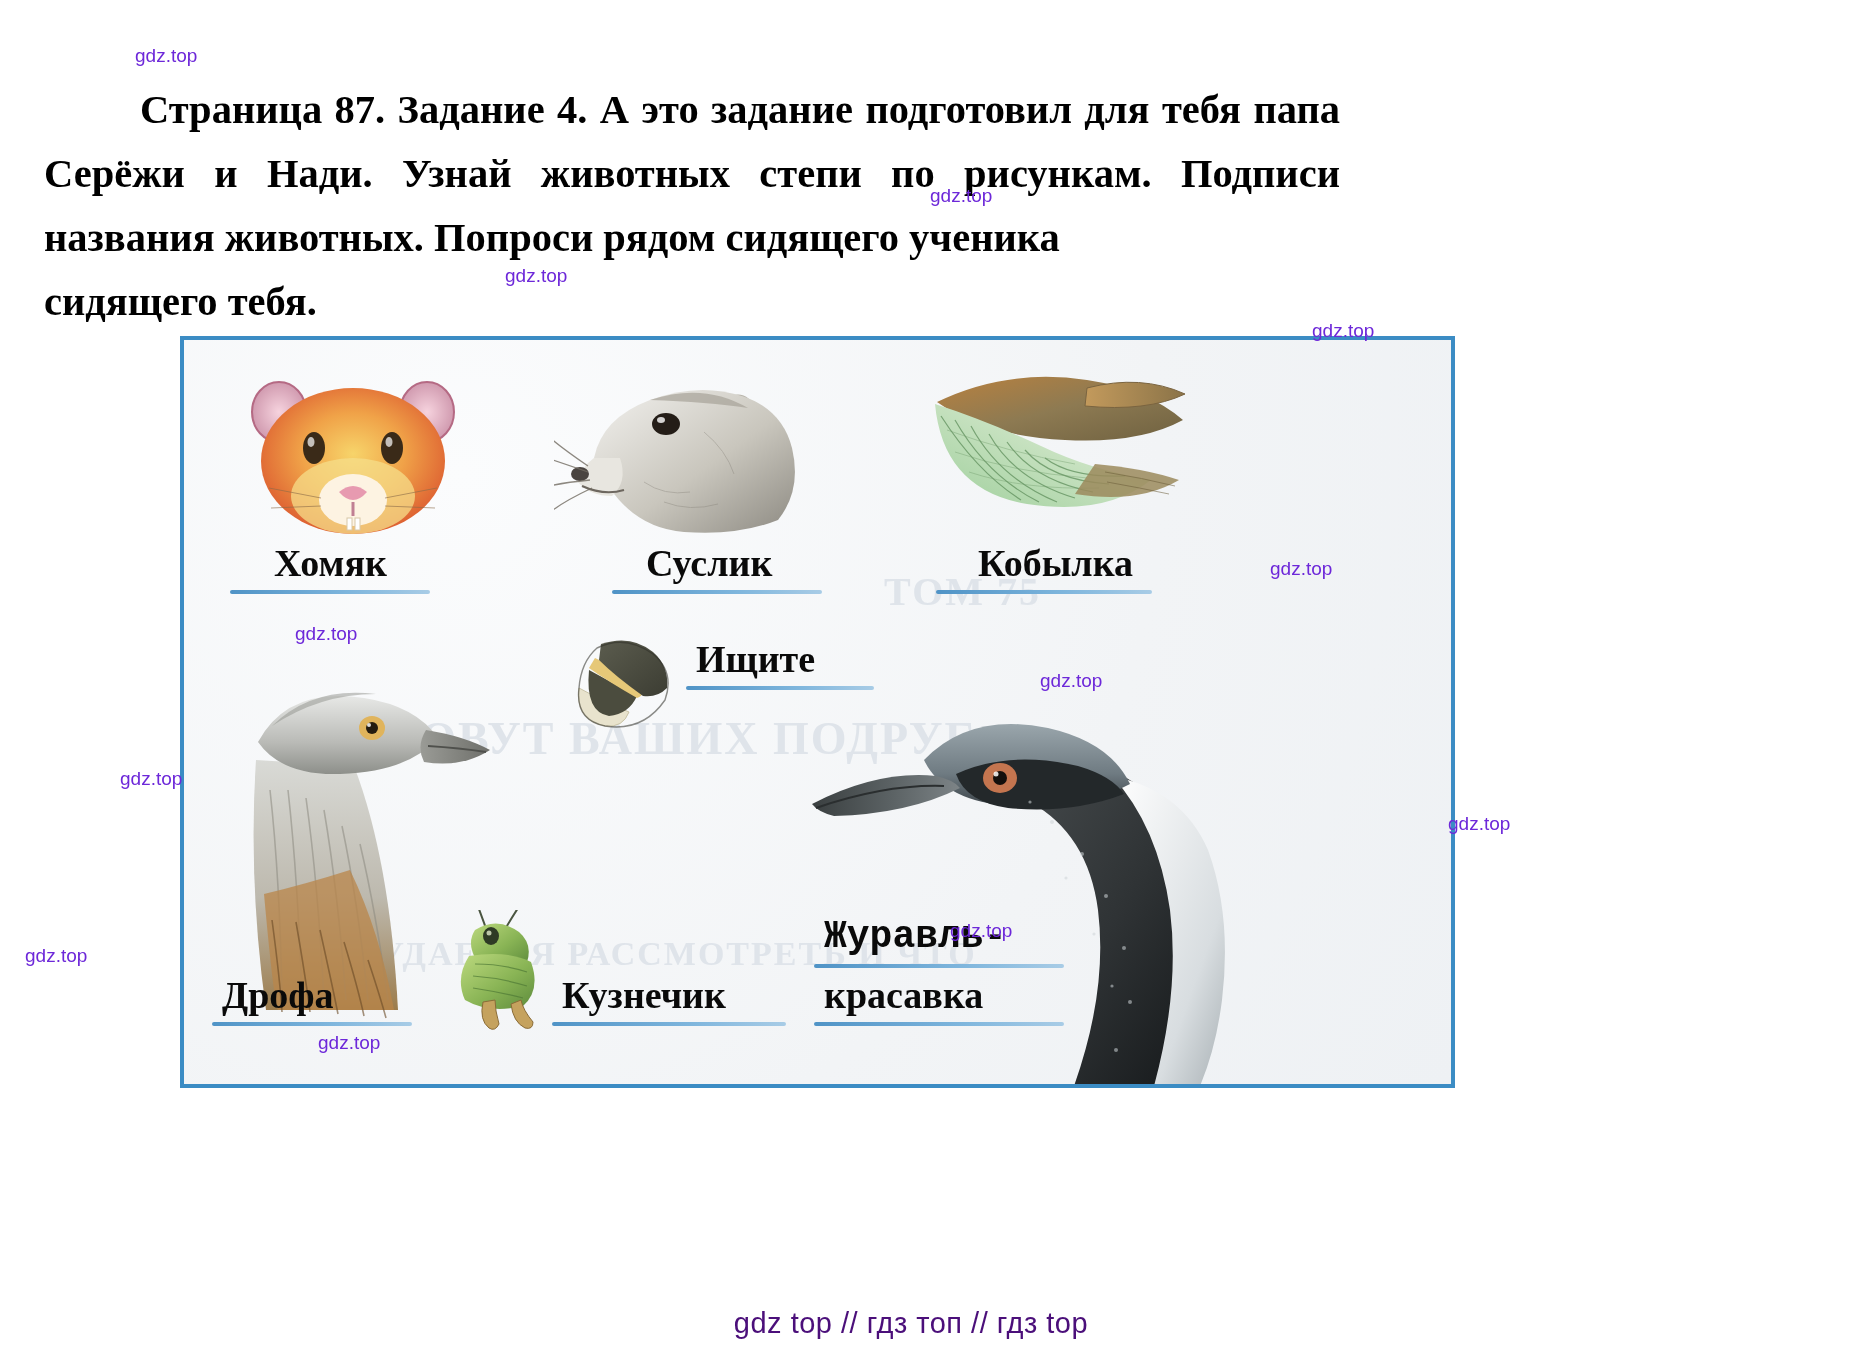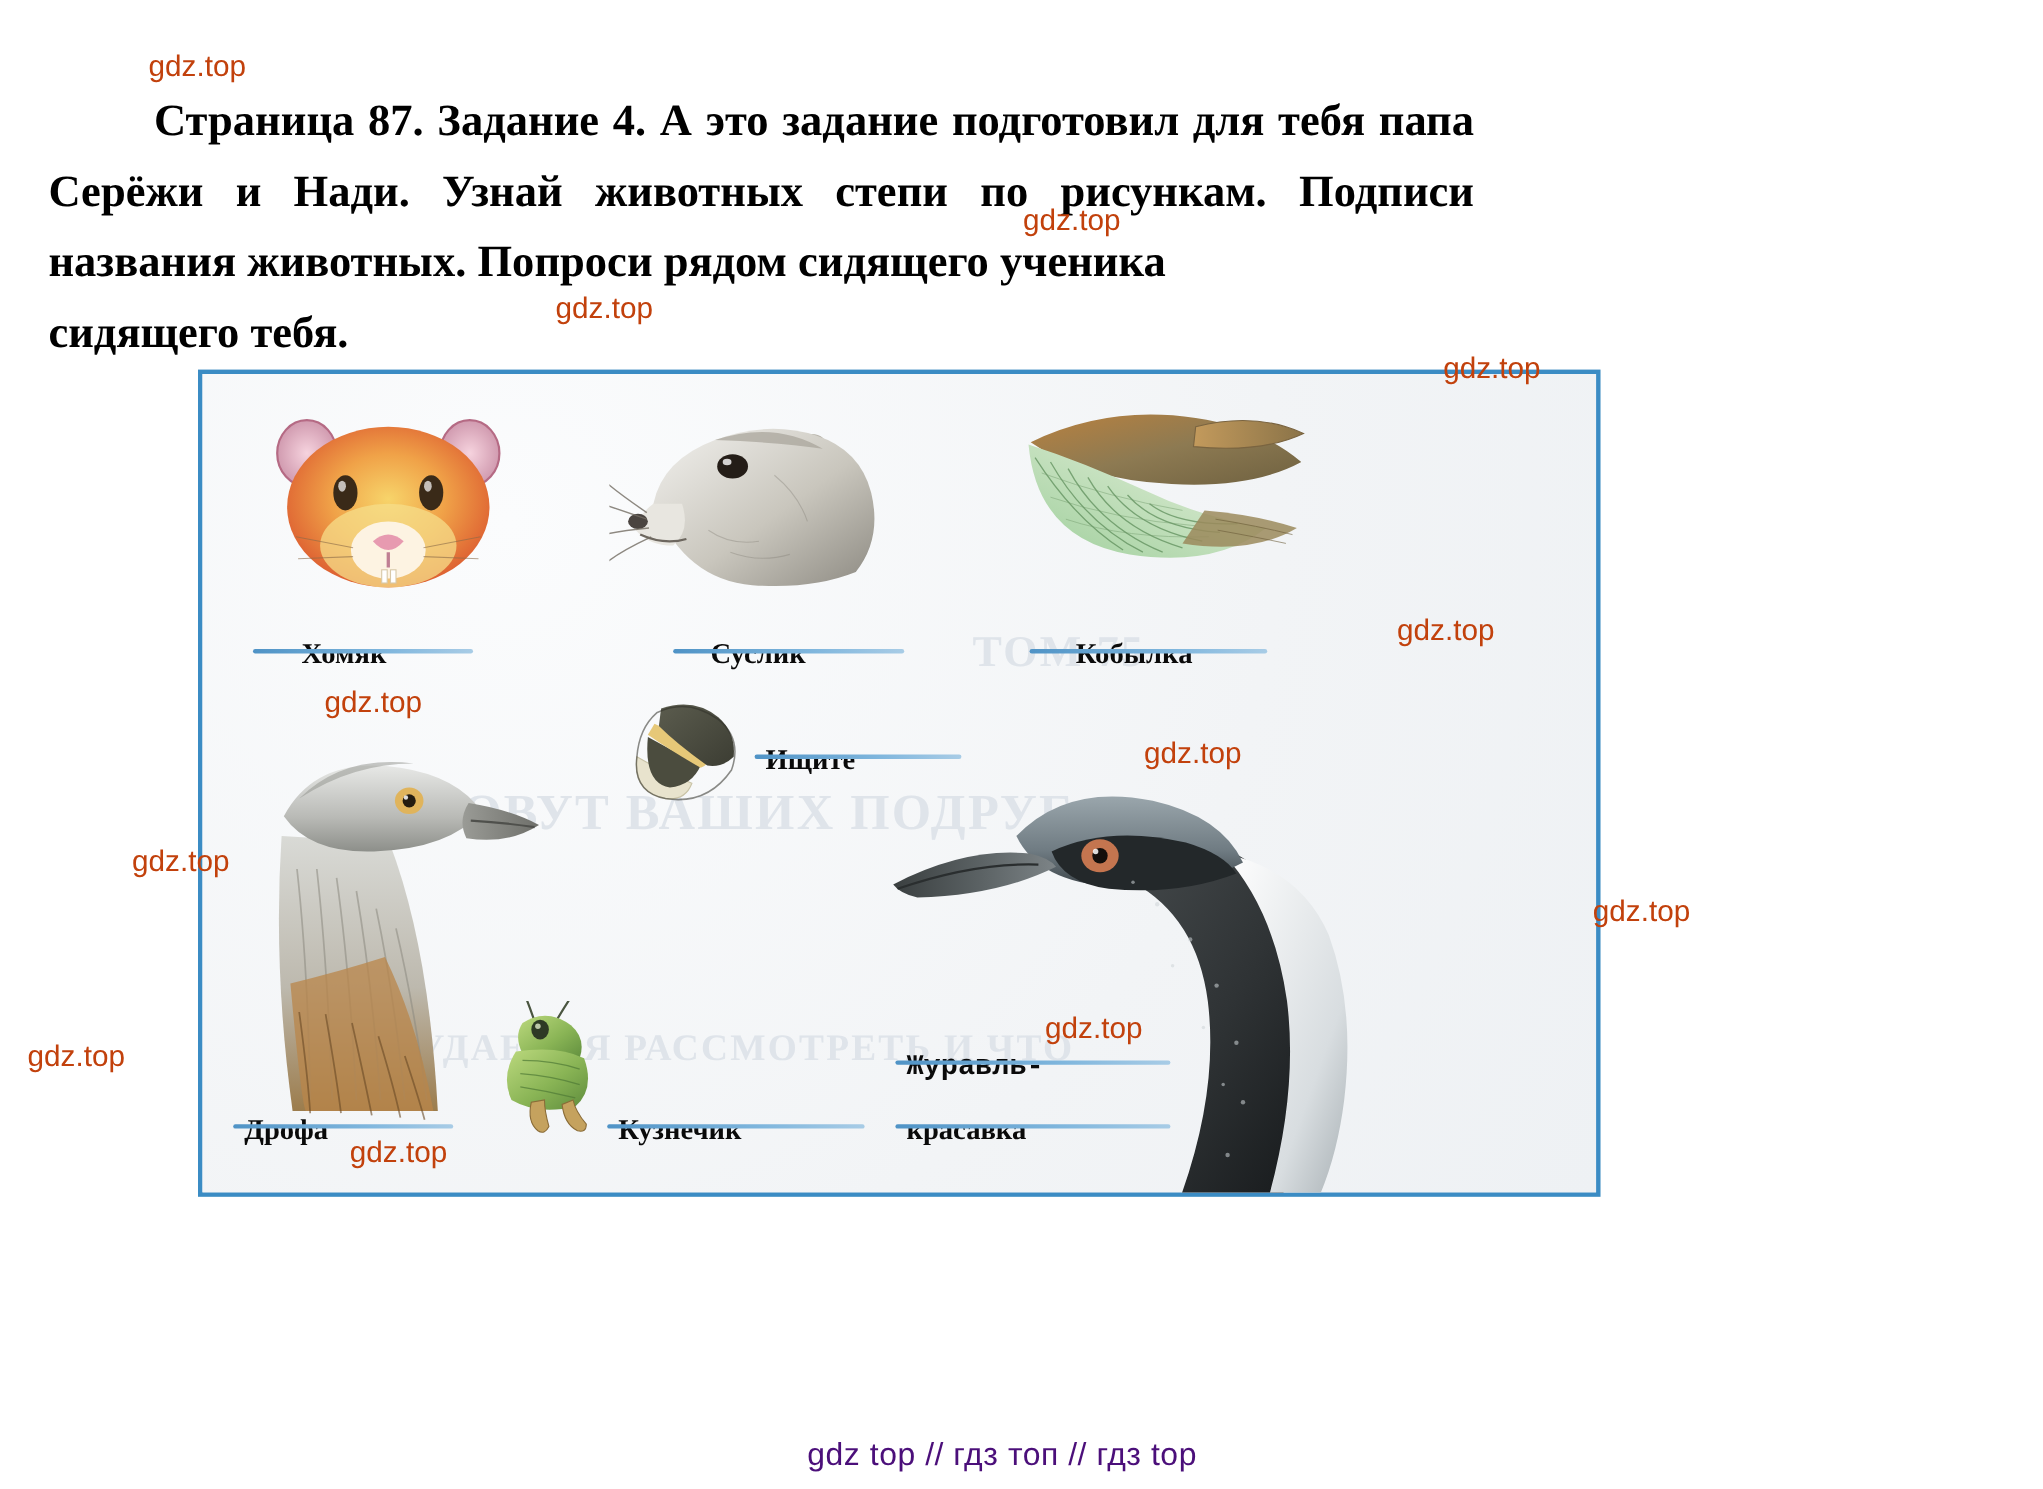--- a/index.html
+++ b/index.html
@@ -56,39 +56,38 @@
     position:absolute; color:#dfe4ea; font-weight:700;
     font-family:"Liberation Serif",serif; letter-spacing:2px;
     user-select:none;
   }
 
   
   .lab {
     position: absolute;
     font-family: "Liberation Serif", serif;
     font-weight: 700;
-    font-size: 26px;
+    font-size: 38px;
     line-height: 1;
     color: #0a0a0a;
     white-space: nowrap;
-    margin-top: 38px;
   }
   .rule {
     position: absolute;
     height: 4px;
     background: linear-gradient(to right, #4f93c6, #7fb6dd 60%, #a8cce6);
     border-radius: 2px;
   }
 
   
   .wm {
     position: absolute;
     font-family: "Liberation Sans", sans-serif;
-    font-size: 27px;
-    color: #c2410c;
+    font-size: 19px;
+    color: #6d28d9;
     white-space: nowrap;
     user-select: none;
   }
 
   
   .footer {
     position: absolute; left: 0; bottom: 14px; width: 1822px;
     text-align: center;
     font-family: "Liberation Sans", sans-serif;
     font-size: 29px;

